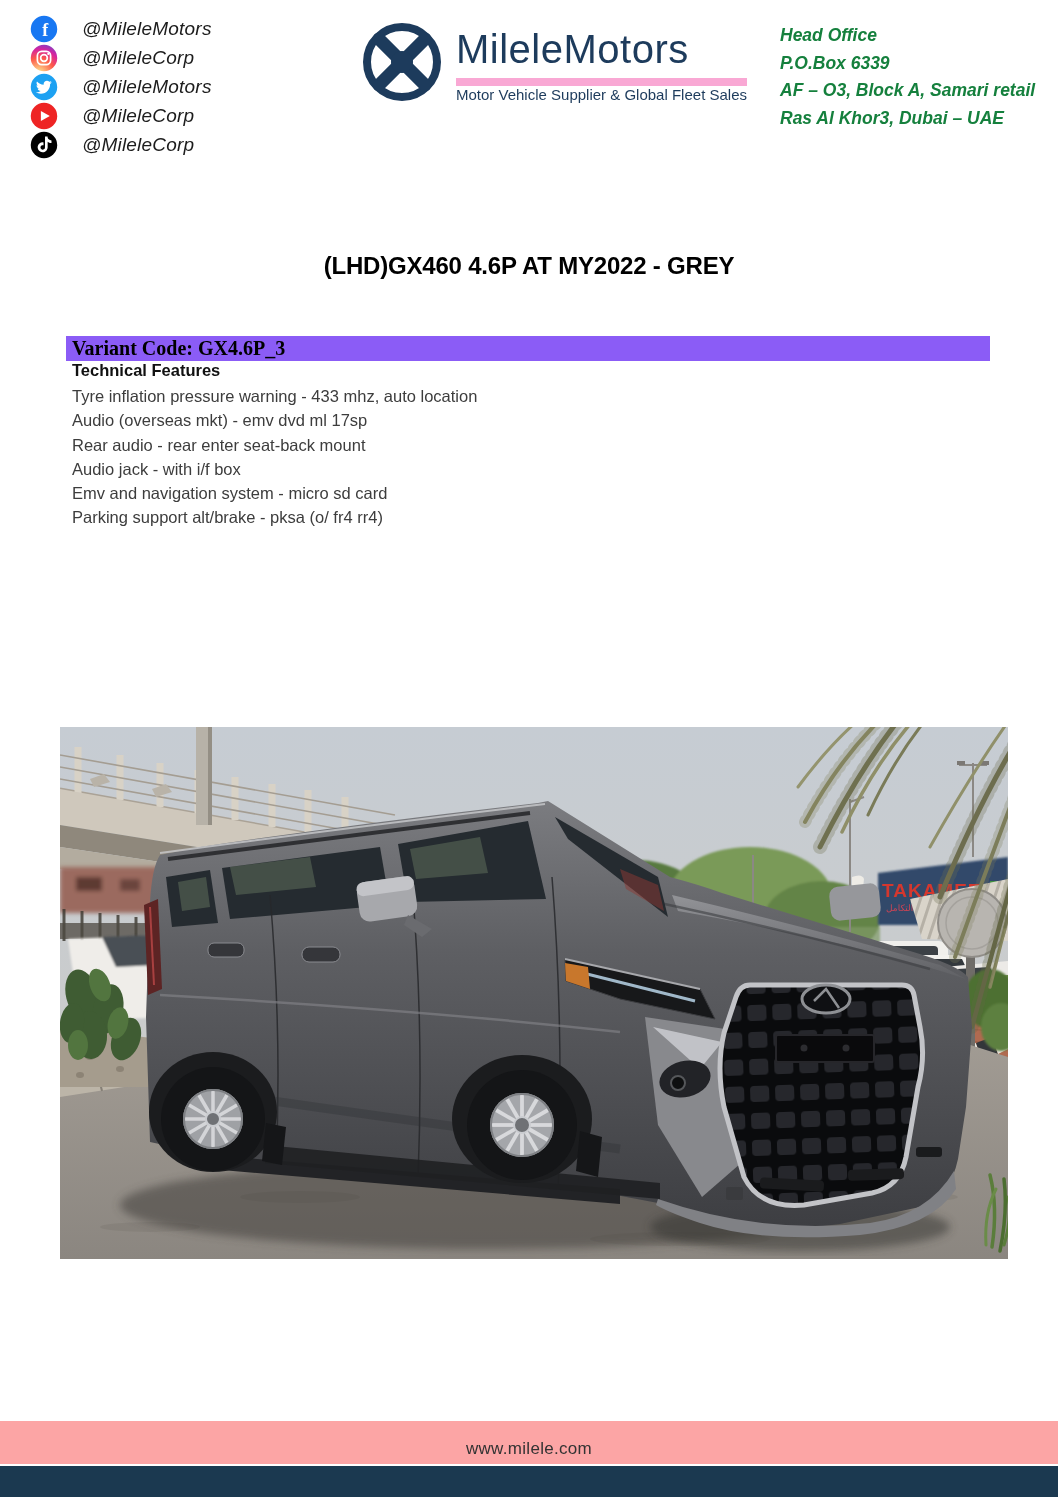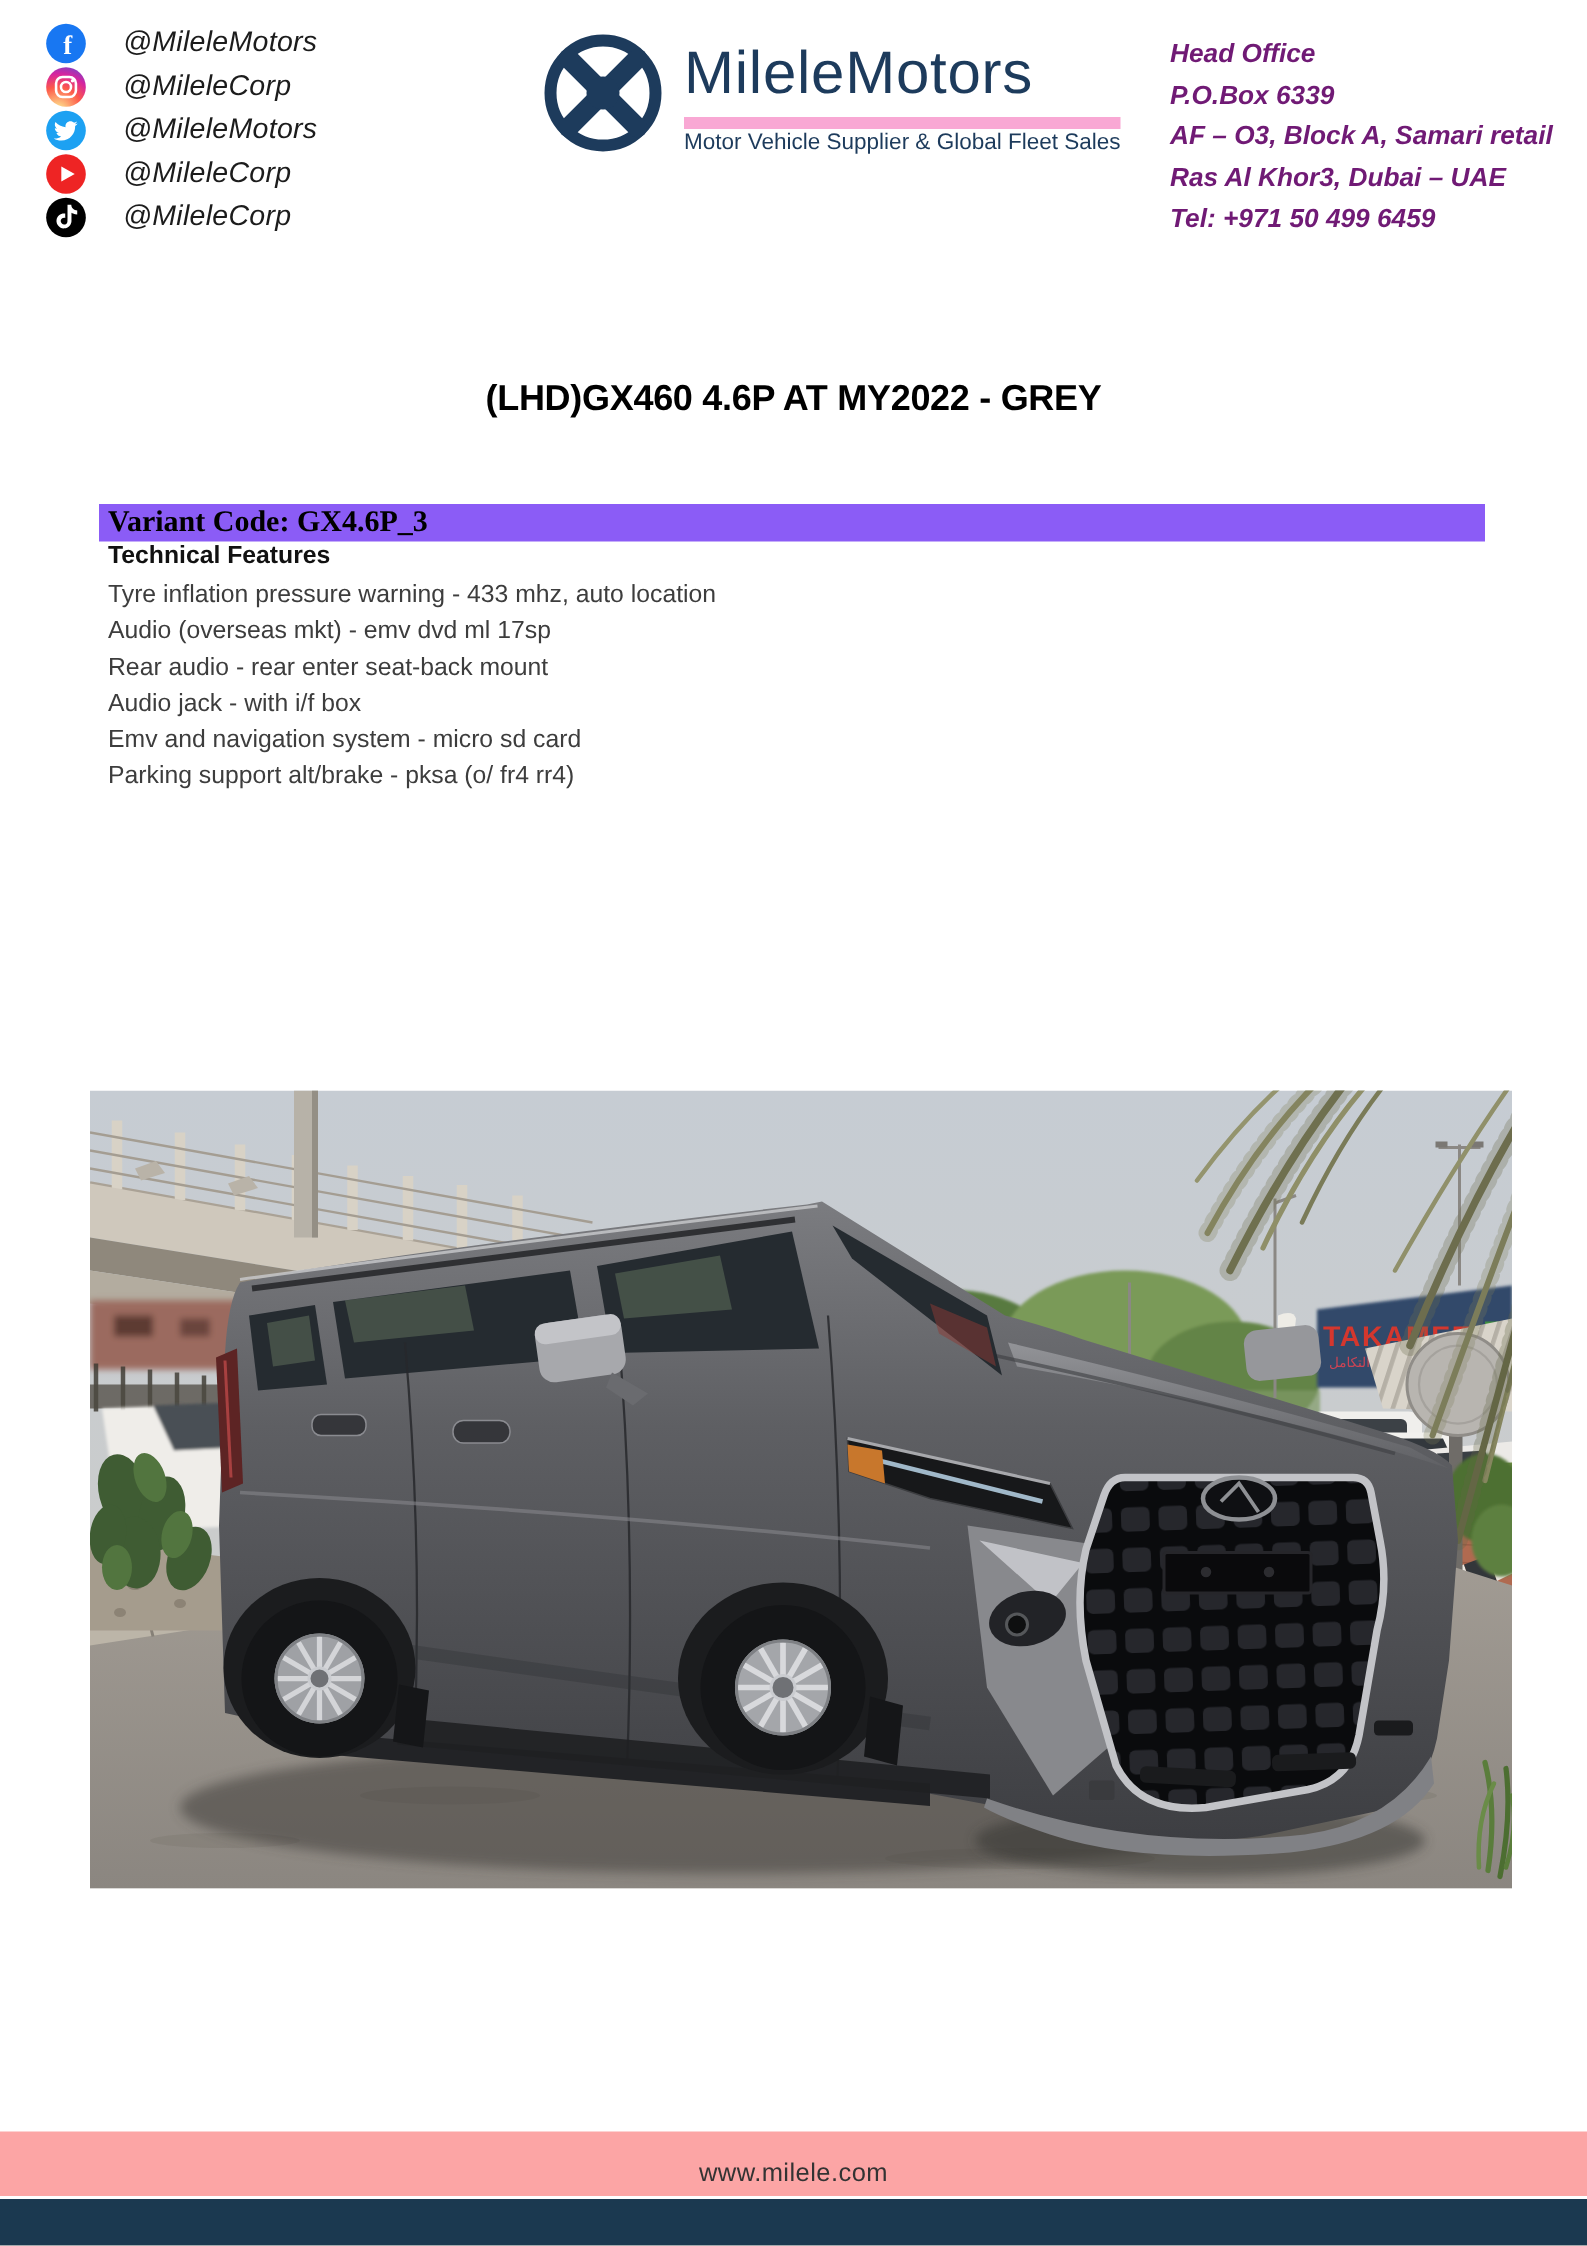--- a/index.html
+++ b/index.html
@@ -14,21 +14,21 @@
 
   .brand{position:absolute;left:358px;top:18px;display:flex;align-items:flex-start;}
   .brand-mark{width:88px;height:88px;}
   .brand-text{margin-left:10px;padding-top:10px;}
   .brand-name{font-size:40px;line-height:42px;color:#1d3b5c;letter-spacing:.5px;white-space:nowrap;}
   .brand-name .b{font-weight:normal;}
   .brand-tagline{margin-top:8px;padding-top:0;border-top:8px solid #f9a8d4;
       font-size:15px;font-weight:normal;color:#1d3b5c;white-space:nowrap;}
 
   .head-office{position:absolute;left:780px;top:22px;font-weight:bold;font-style:italic;
-      font-size:17.5px;line-height:27.5px;color:#701a75;}
+      font-size:17.5px;line-height:27.5px;color:#15803d;}
 
   
   .veh-title{position:absolute;left:0;top:252px;width:1058px;text-align:center;
       font-size:24px;font-weight:bold;color:#000;letter-spacing:-.2px;}
   .variant-bar{position:absolute;left:66px;top:336px;width:924px;height:25px;background:#8b5cf6;
       font-family:"Liberation Serif",serif;font-weight:bold;font-size:20px;color:#000;
       display:flex;align-items:center;padding-left:6px;box-sizing:border-box;}
   .feat-head{position:absolute;left:72px;top:361px;font-size:16.5px;font-weight:bold;color:#111;}
   .feat-list{position:absolute;left:72px;top:384px;font-size:16.5px;line-height:24.3px;color:#3d3d3d;}
 
@@ -105,21 +105,20 @@
       <div class="brand-name"><span class="b">Milele</span><span>Motors</span></div>
       <div class="brand-tagline">Motor Vehicle Supplier &amp; Global Fleet Sales</div>
     </div>
   </div>
 
   <div class="head-office">
     <div>Head Office</div>
     <div>P.O.Box 6339</div>
     <div>AF – O3, Block A, Samari retail</div>
     <div>Ras Al Khor3, Dubai – UAE</div>
-    <div>Tel: +971 50 499 6459</div>
   </div>
 
   <div class="veh-title">(LHD)GX460 4.6P AT MY2022 - GREY</div>
   <div class="variant-bar">Variant Code: GX4.6P_3</div>
   <div class="feat-head">Technical Features</div>
   <div class="feat-list">
     <div>Tyre inflation pressure warning - 433 mhz, auto location</div>
     <div>Audio (overseas mkt) - emv dvd ml 17sp</div>
     <div>Rear audio - rear enter seat-back mount</div>
     <div>Audio jack - with i/f box</div>

